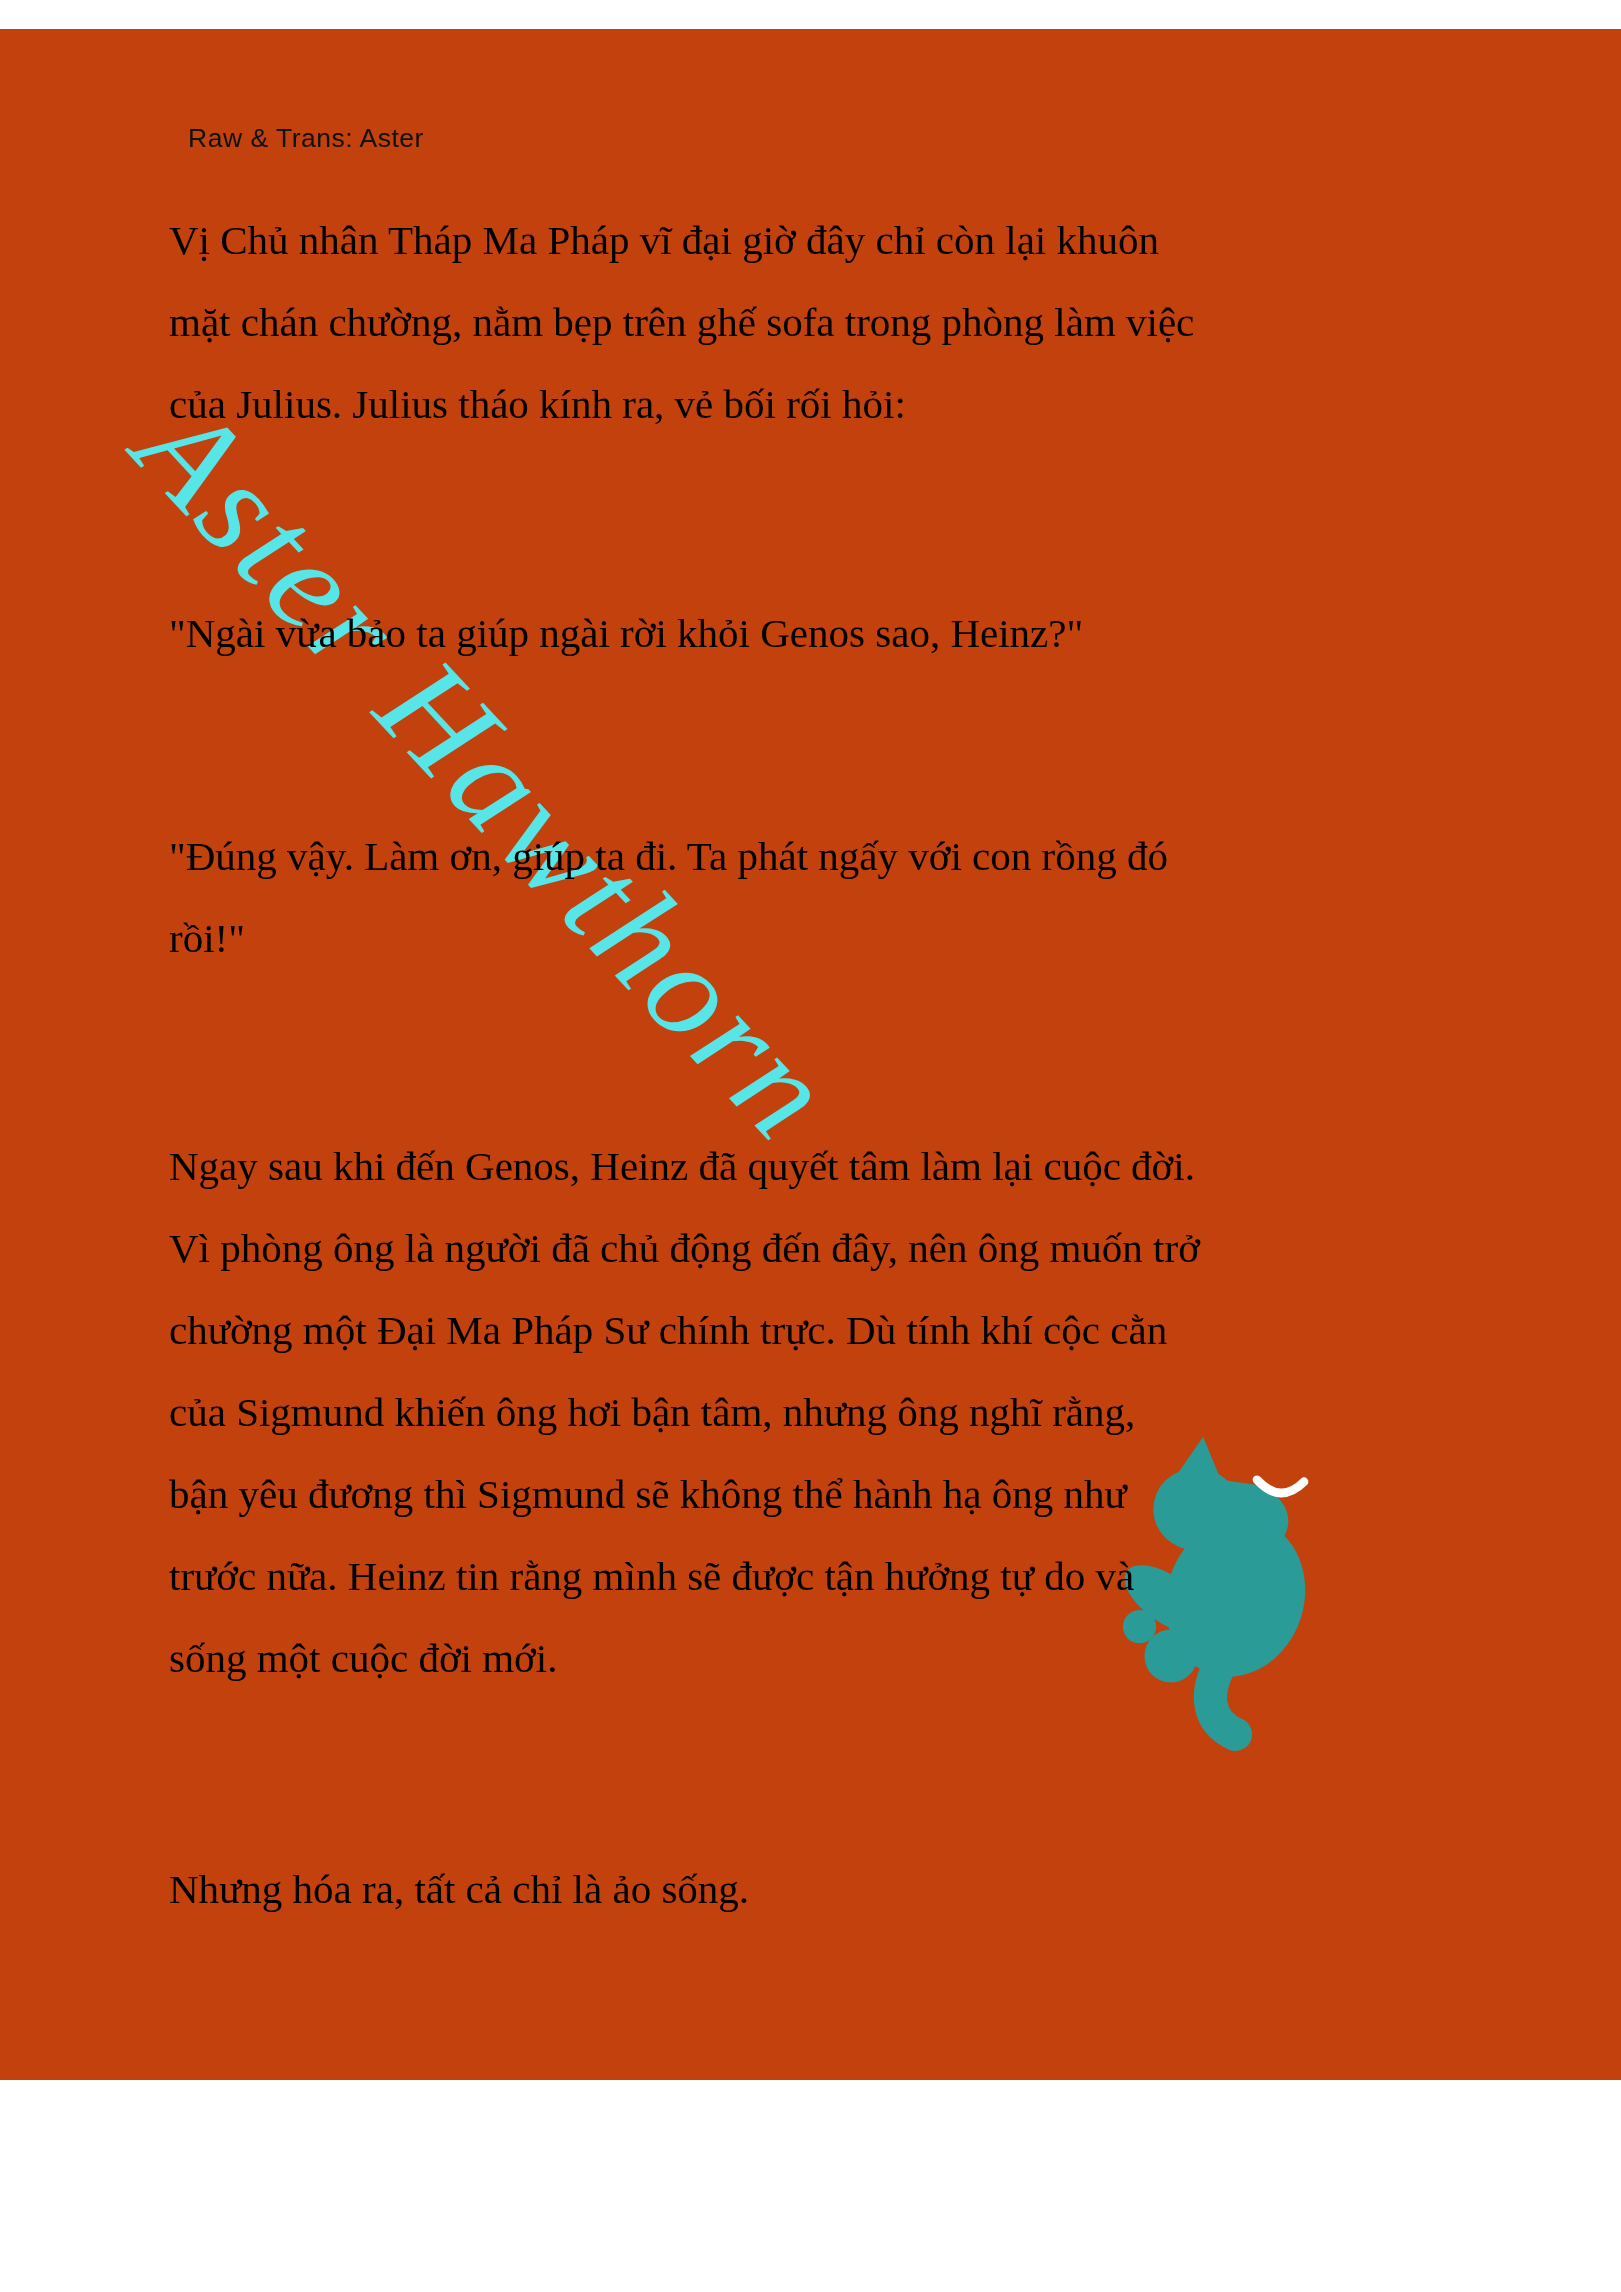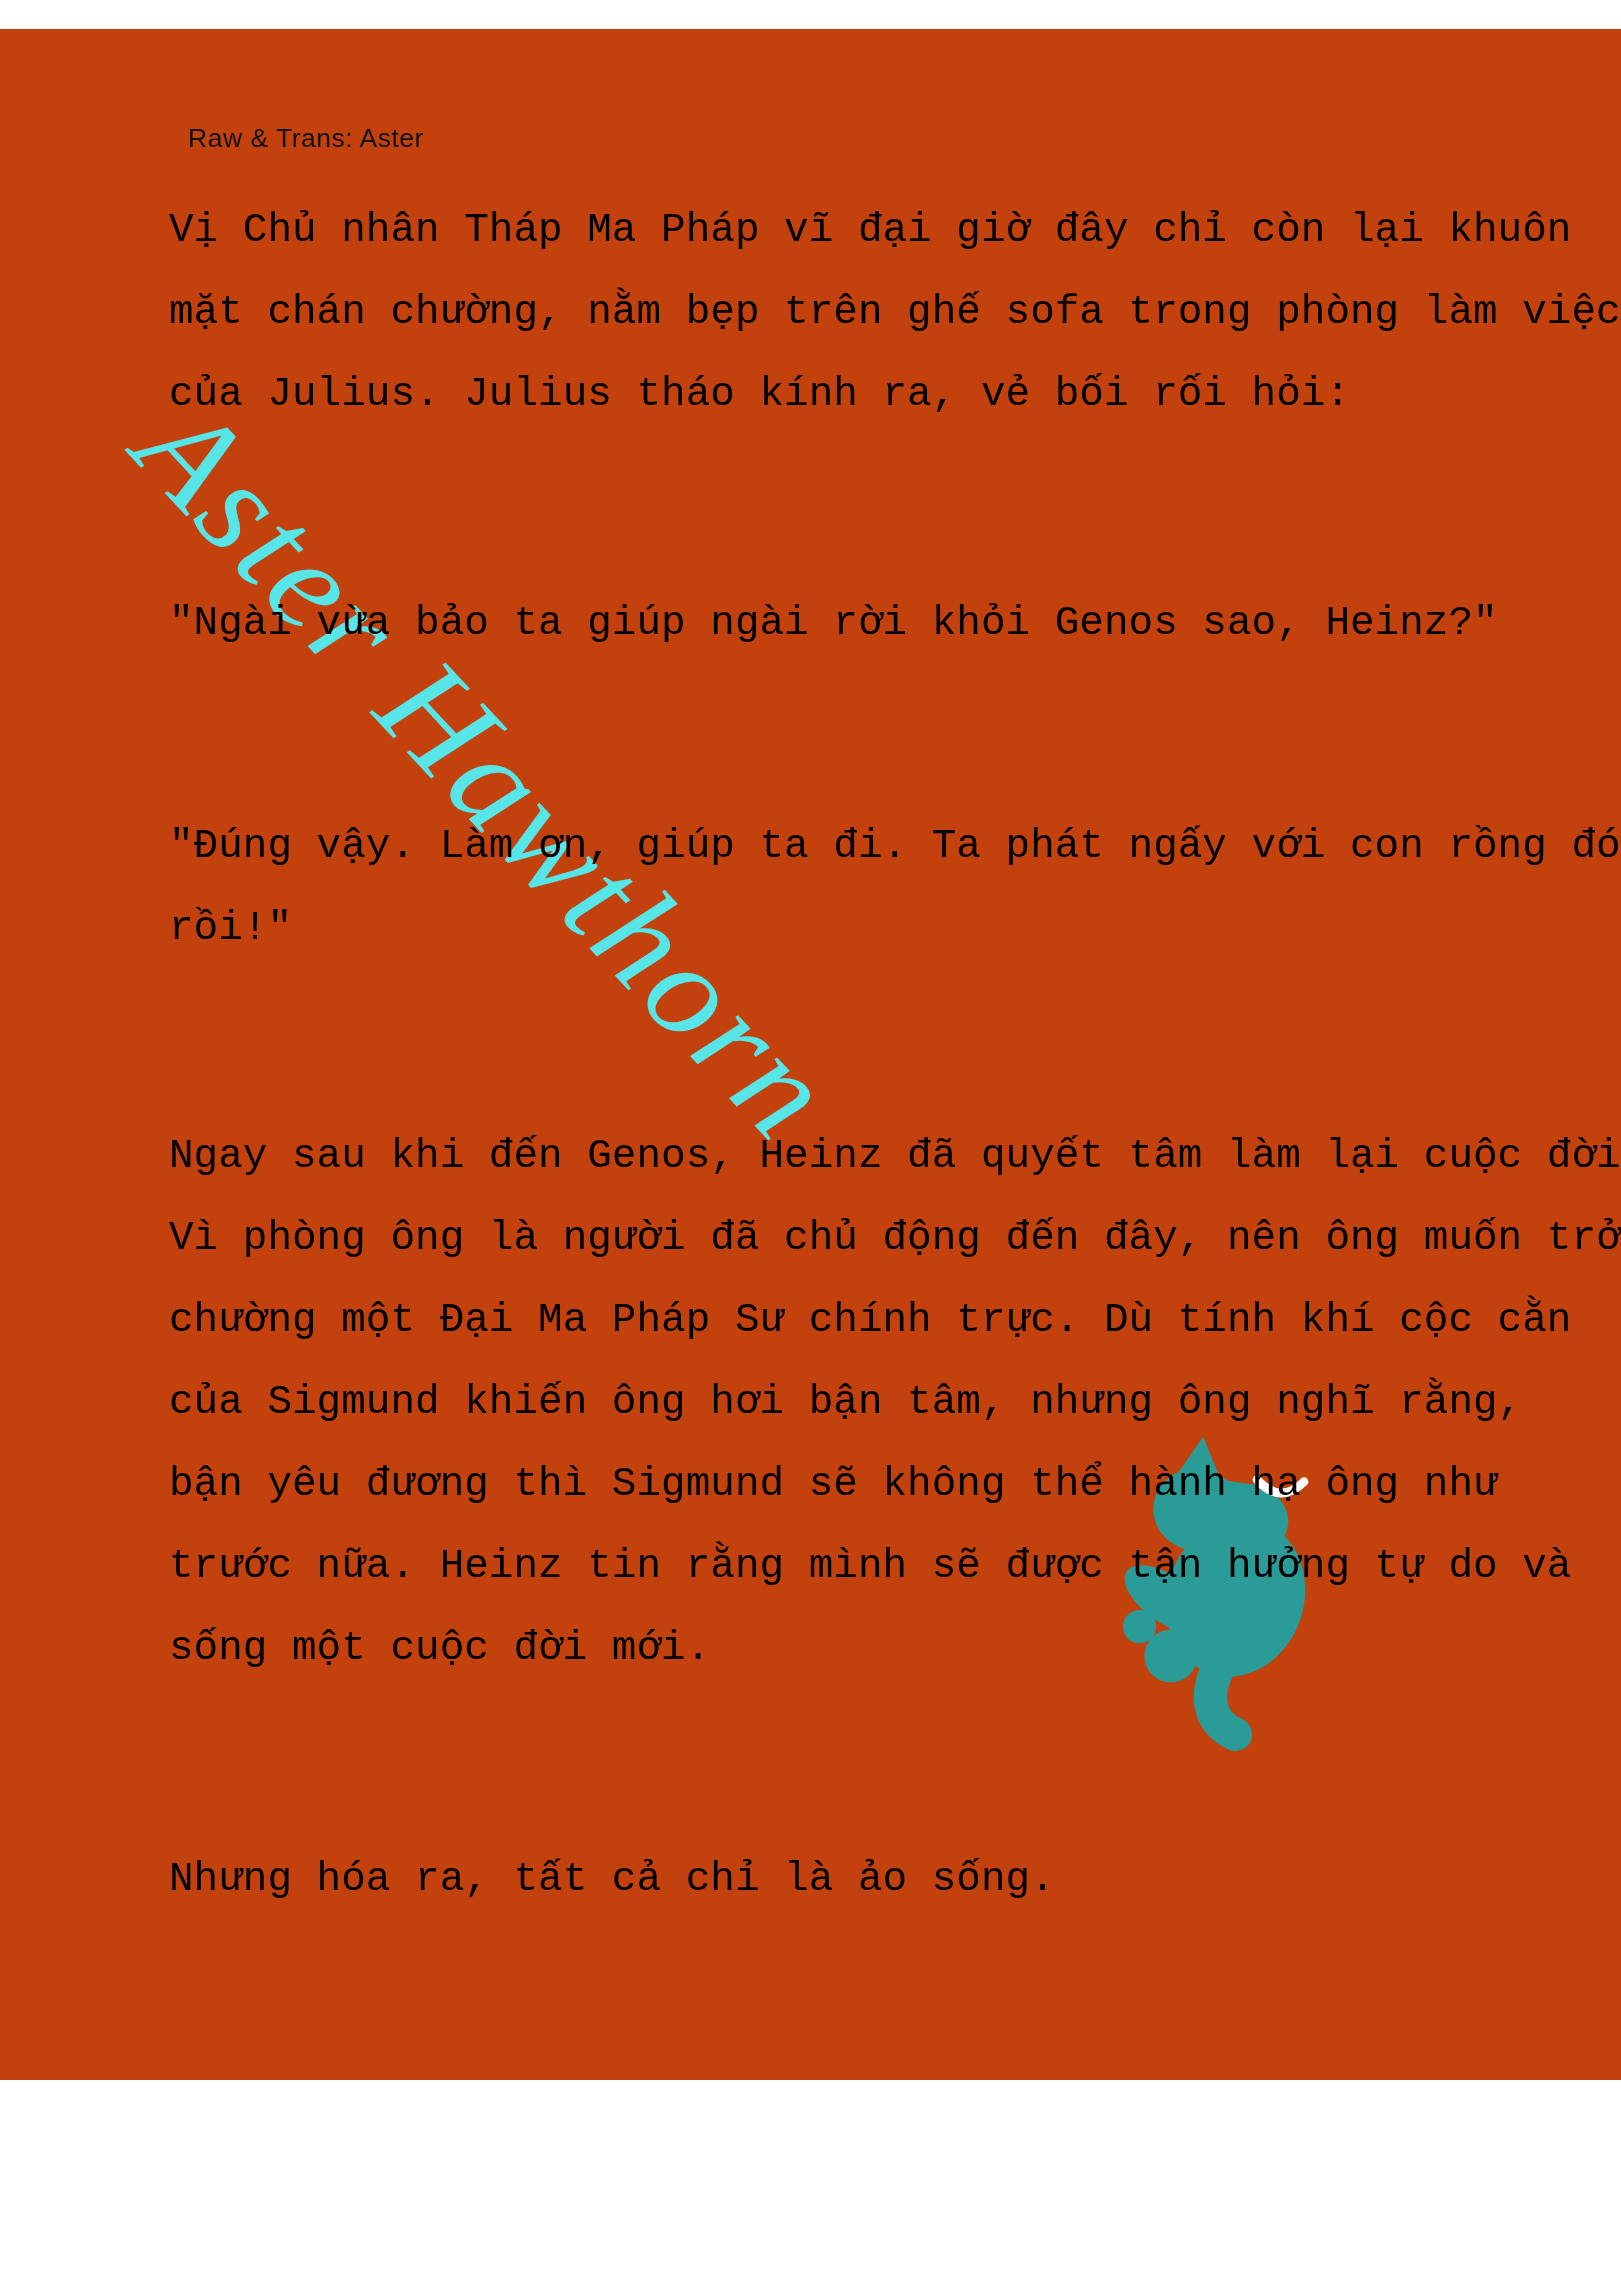--- a/index.html
+++ b/index.html
@@ -28,24 +28,23 @@
     transform-origin:0 0;
     z-index:1;
     user-select:none;
   }
   .cat{
     position:absolute;left:1110px;top:1394px;
     width:201px;height:328px;
     z-index:1;
   }
   .content{
-    position:absolute;left:169px;top:160px;width:1284px;
+    position:absolute;left:169px;top:170px;width:1284px;
     font-size:41px;line-height:82px;color:#000;
     z-index:2;
-    font-family:Liberation Mono, monospace;
   }
   .para{margin:0;}
   .line{white-space:nowrap;}
   .p2{margin-top:147px;}
   .p3{margin-top:141px;}
   .p4{margin-top:146px;}
   .p5{margin-top:149px;}
   .page-number{
     position:absolute;left:192px;top:2152px;
     font-family:"Liberation Sans", sans-serif;

